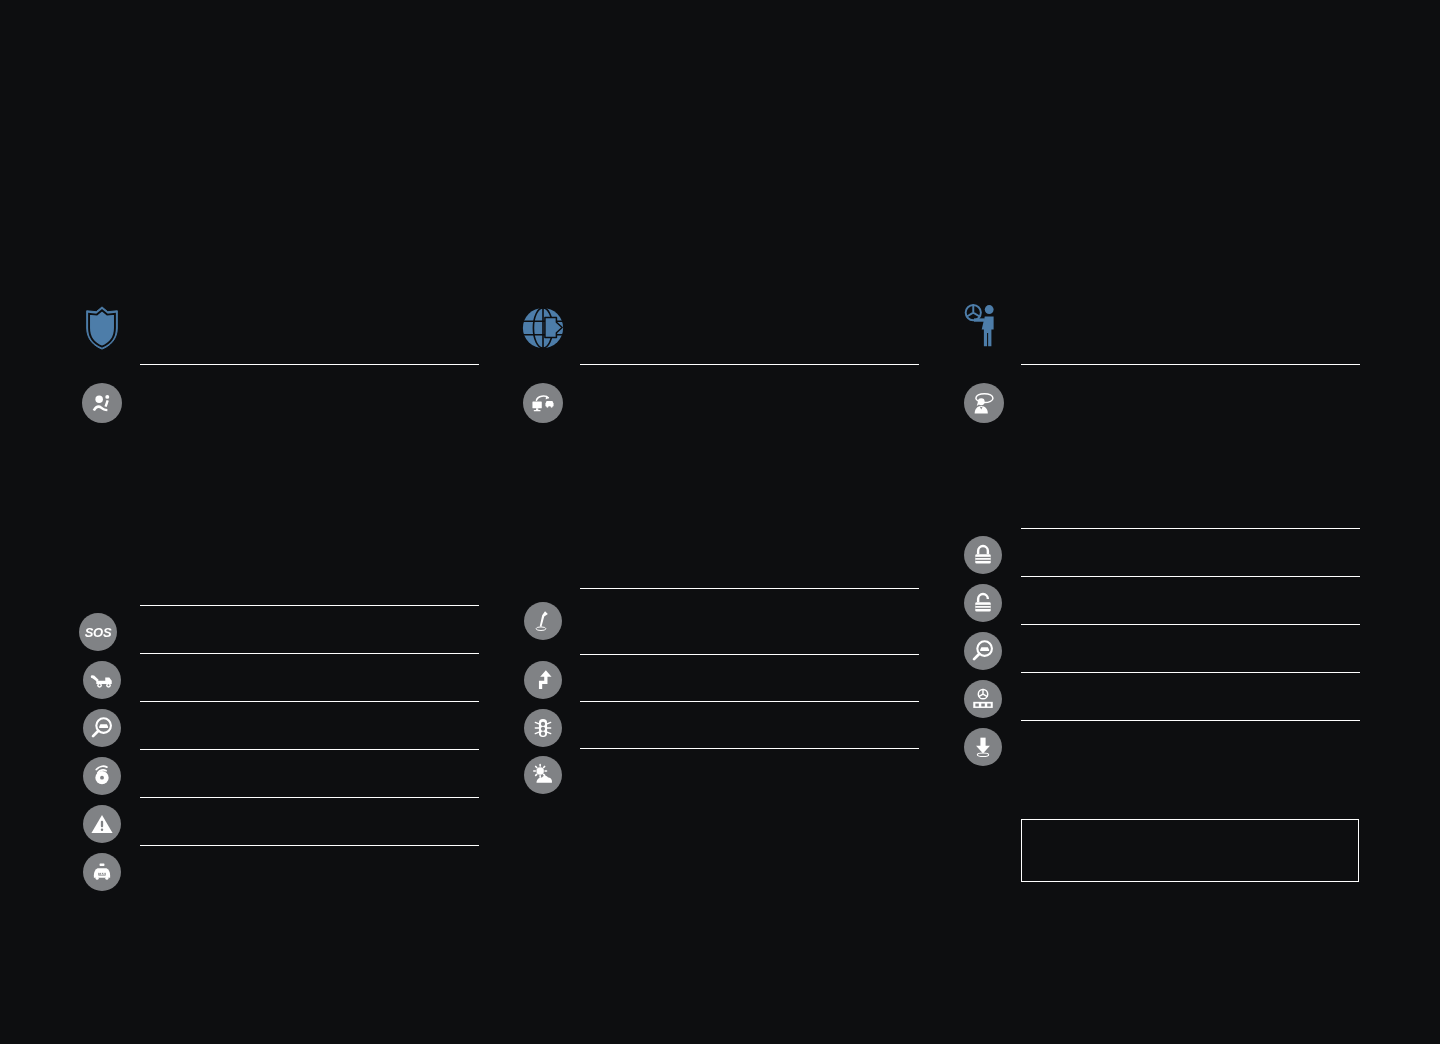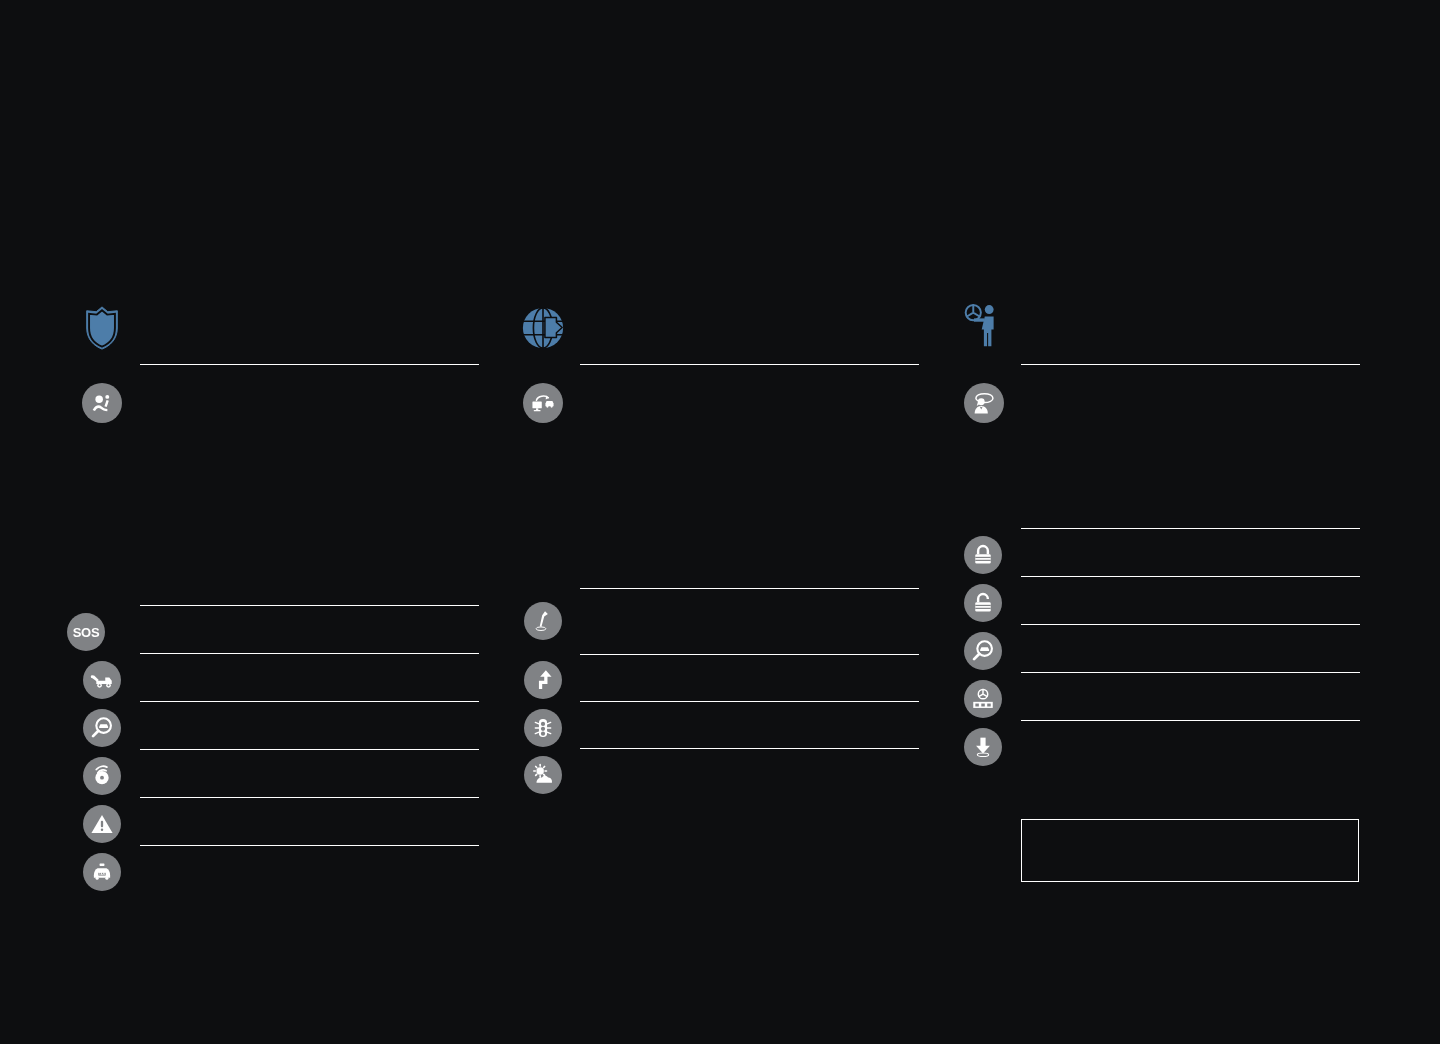--- a/index.html
+++ b/index.html
@@ -121,21 +121,21 @@
     </div>
     <div class="lead-text" style="left:140px; top:385px; width:340px; height:100px;"></div>
 
     <div class="rule" style="left:140px; top:605px; width:339px;"></div>
     <div class="rule" style="left:140px; top:653px; width:339px;"></div>
     <div class="rule" style="left:140px; top:701px; width:339px;"></div>
     <div class="rule" style="left:140px; top:749px; width:339px;"></div>
     <div class="rule" style="left:140px; top:797px; width:339px;"></div>
     <div class="rule" style="left:140px; top:845px; width:339px;"></div>
 
-    <div class="circ-icon" style="left:67px; top:613px;">
+    <div class="circ-icon" style="left:79px; top:613px;font-style:italic;">
       <span class="sos-text">SOS</span>
     </div>
     <div class="item-text" style="left:140px; top:620px; width:338px;"></div>
 
     <div class="circ-icon" style="left:83px; top:661px;">
       <svg viewBox="0 0 32 32" aria-hidden="true">
         <path d="M3 13 L6 10 L12 16 L10 18 Z" fill="#ffffff"></path>
         <circle cx="4" cy="12" r="1.8" fill="#ffffff"></circle>
         <path d="M9 17 L20 17 L20 13 L25 13 L28 17 L28 21 L9 21 Z" fill="#ffffff"></path>
         <circle cx="13" cy="22.5" r="2.9" fill="#ffffff"></circle>

